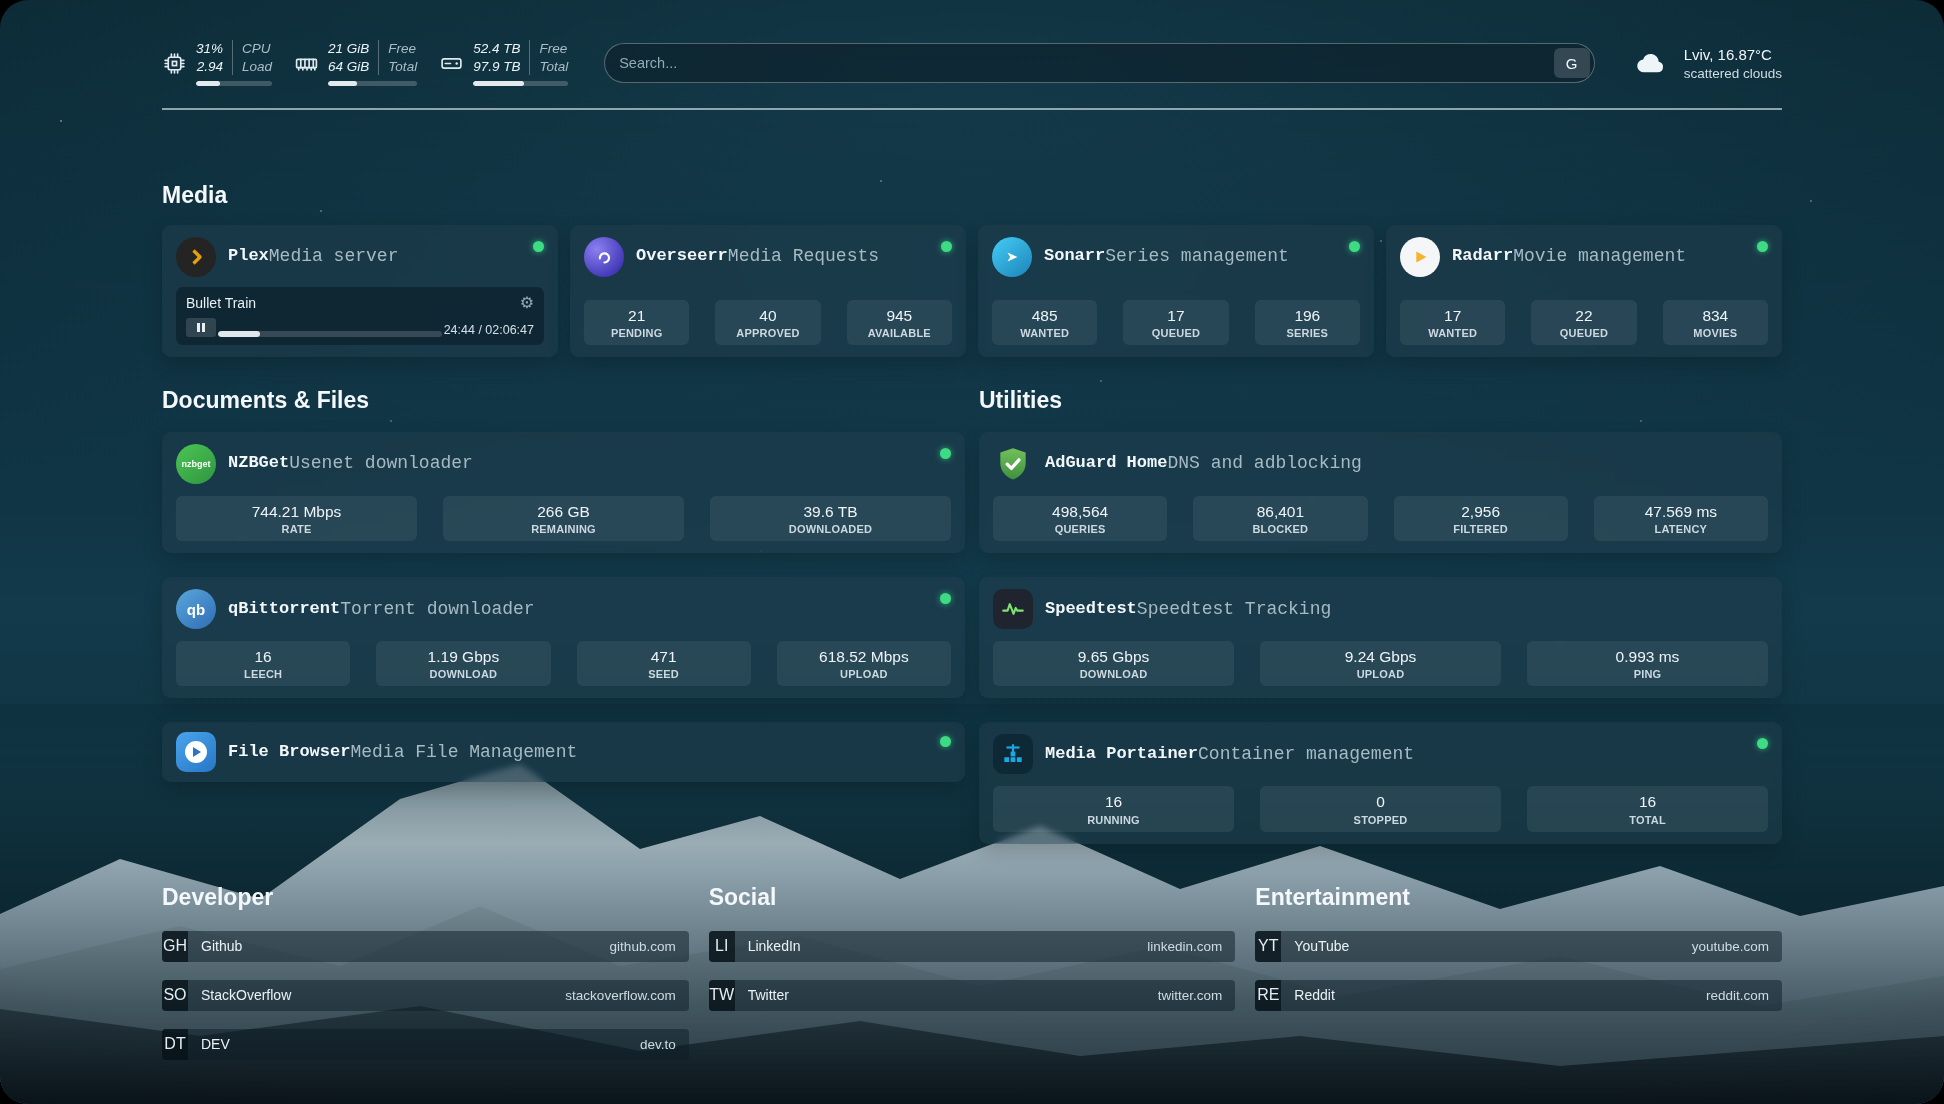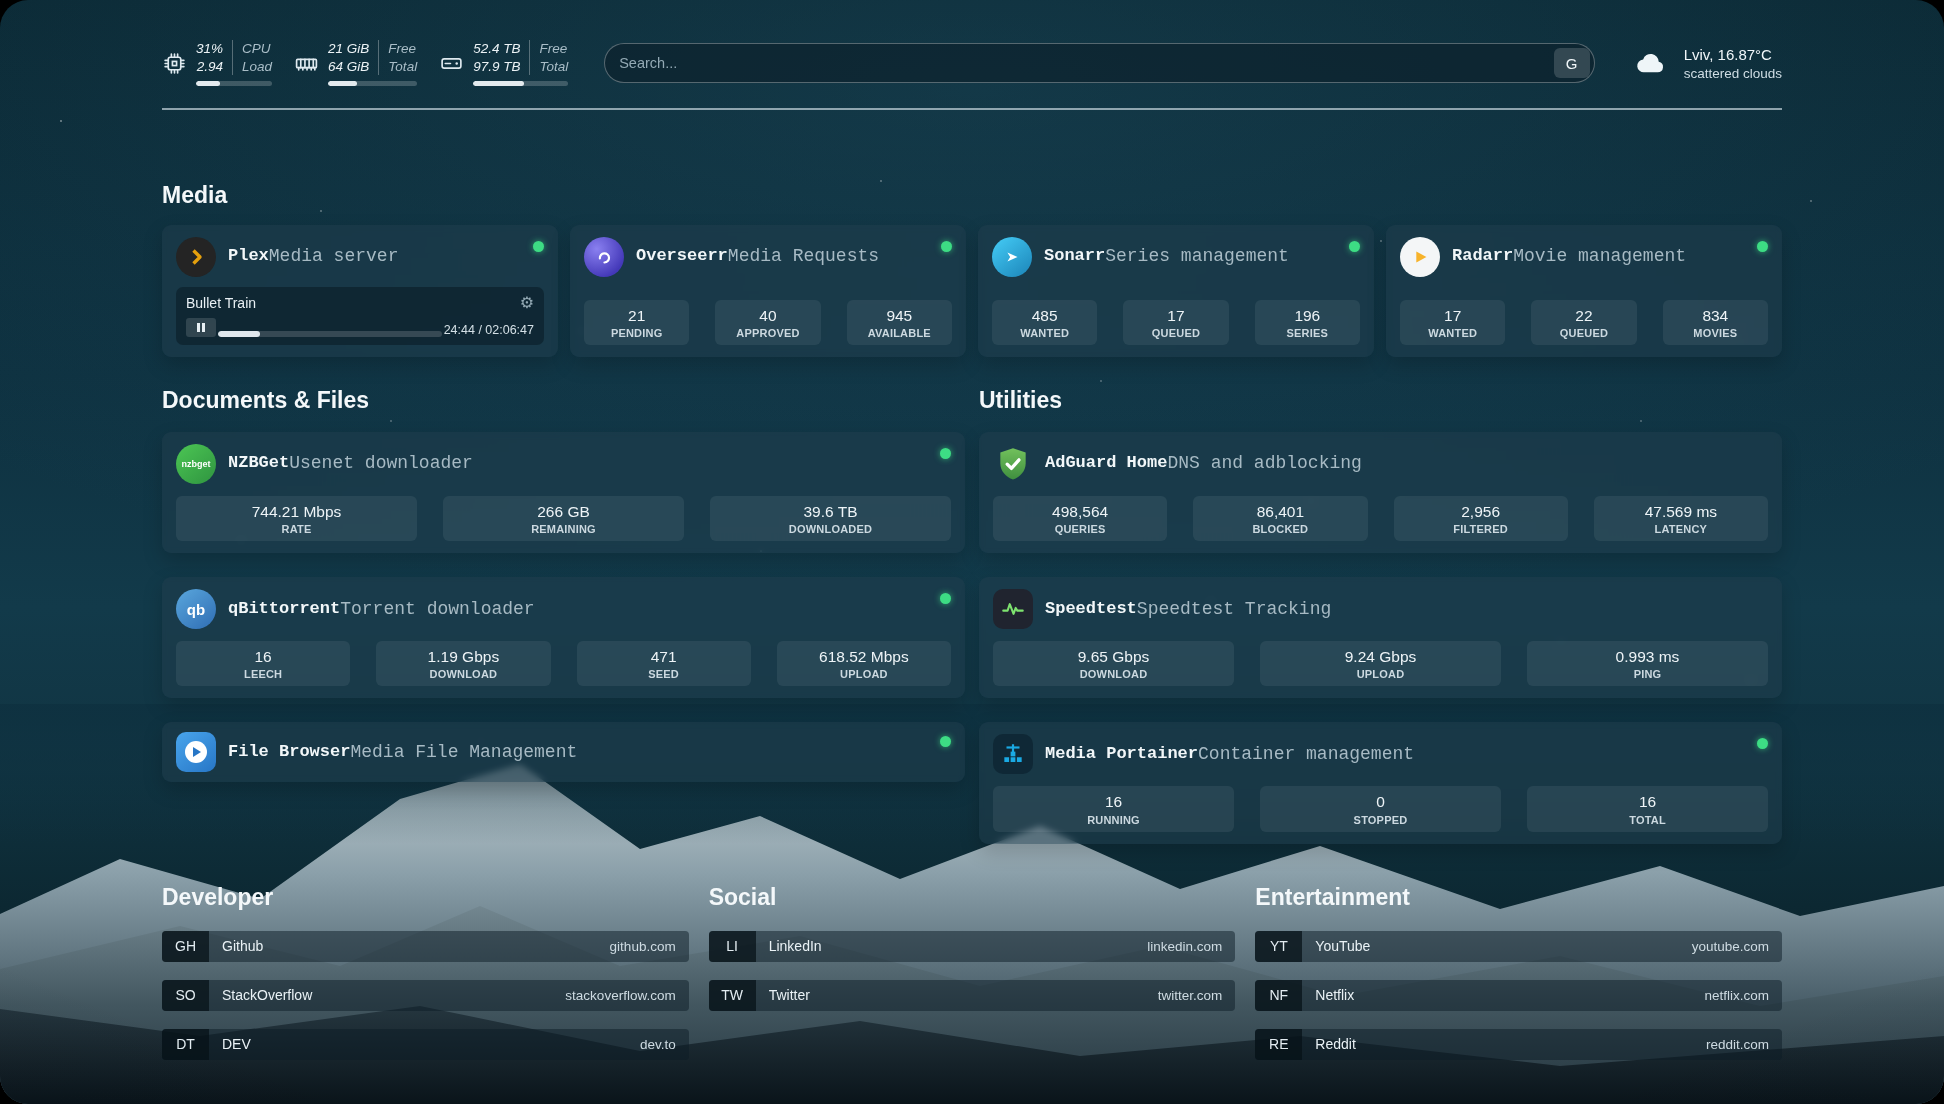--- a/index.html
+++ b/index.html
@@ -99,21 +99,21 @@
 
   
   .svc-icon.square { border-radius:10px; }
   .icon-text { color:#fff; font-weight:700; }
 
   
   .bm-grid { display:grid; grid-template-columns:repeat(3,1fr); gap:0 20px; margin-top:16px; }
   .bm-col .section-title { margin-bottom:20px; }
   .bm-row { display:flex; align-items:stretch; height:31px; border-radius:4px; overflow:hidden;
     background:rgba(12,28,37,0.5); margin-bottom:18px; cursor:pointer; }
-  .bm-abbr { width:47px; background:rgba(6,16,22,0.72); color:#e3ecf1; font-size:14px;
+  .bm-abbr { width:26px; background:rgba(6,16,22,0.72); color:#e3ecf1; font-size:16px;
     display:flex; align-items:center; justify-content:center; flex:none; }
   .bm-name { flex:1; display:flex; align-items:center; padding:0 13px; color:#eaf2f6; font-size:14px; }
   .bm-url { display:flex; align-items:center; padding:0 13px; color:#cedbe2; font-size:13.5px; }
 </style>
 </head>
 <body>
 
 <div class="screen">
 
   <svg class="mountains" viewBox="0 0 1944 400" preserveAspectRatio="none">
@@ -581,25 +581,20 @@
       </div>
 
       <div class="bm-col">
         <h2 class="section-title">Entertainment</h2>
         <div class="bm-row">
           <div class="bm-abbr">YT</div>
           <div class="bm-name">YouTube</div>
           <div class="bm-url">youtube.com</div>
         </div>
         <div class="bm-row">
-          <div class="bm-abbr">NF</div>
-          <div class="bm-name">Netflix</div>
-          <div class="bm-url">netflix.com</div>
-        </div>
-        <div class="bm-row">
           <div class="bm-abbr">RE</div>
           <div class="bm-name">Reddit</div>
           <div class="bm-url">reddit.com</div>
         </div>
       </div>
     </div>
 
   </div>
 </div>
 

